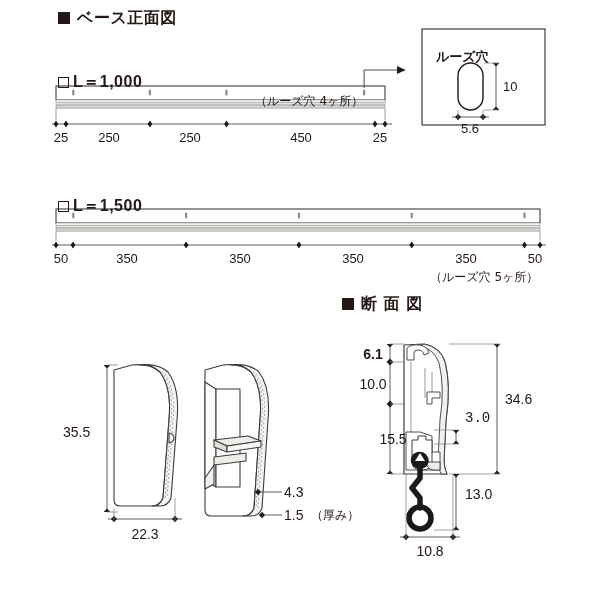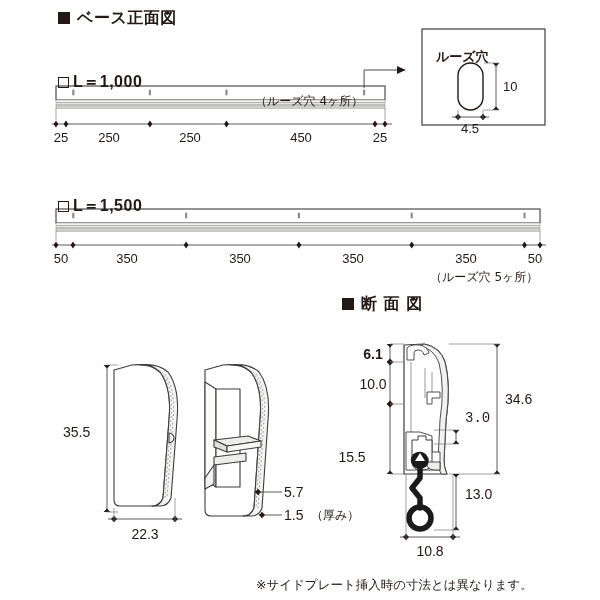--- a/index.html
+++ b/index.html
@@ -366,21 +366,21 @@
   <div class="htxt jp" style="left:255px; top:66px;margin-top:29px;">（ルーズ穴 4ヶ所）</div>
 
   <div class="htxt dim" style="left:61px; top:131px;">25</div>
   <div class="htxt dim" style="left:109px; top:131px;">250</div>
   <div class="htxt dim" style="left:190px; top:131px;">250</div>
   <div class="htxt dim" style="left:301px; top:131px;">450</div>
   <div class="htxt dim" style="left:380px; top:131px;">25</div>
 
   <div class="htxt detail-title" style="left:436px; top:39px;">ルーズ穴</div>
   <div class="htxt dim left" style="left:503px; top:80px;">10</div>
-  <div class="htxt dim" style="left:470px; top:122px;">4.5</div>
+  <div class="htxt dim" style="left:470px; top:122px;">5.6</div>
 
   <div class="htxt llabel" style="left:58px; top:186px;">
     <span class="obox"></span><span>L＝1,500</span>
   </div>
 
   <div class="htxt dim" style="left:61px; top:252px;">50</div>
   <div class="htxt dim" style="left:127px; top:252px;">350</div>
   <div class="htxt dim" style="left:240px; top:252px;">350</div>
   <div class="htxt dim" style="left:353px; top:252px;">350</div>
   <div class="htxt dim" style="left:466px; top:252px;">350</div>
@@ -388,27 +388,26 @@
 
   <div class="htxt jp" style="left:430px; top:271px;">（ルーズ穴 5ヶ所）</div>
 
 
   <div class="htxt heading" style="left:342px; top:296px;">
     <span class="sq"></span><span>断 面 図</span>
   </div>
 
   <div class="htxt dim big left" style="left:63px; top:425px;">35.5</div>
   <div class="htxt dim big" style="left:145px; top:527px;">22.3</div>
-  <div class="htxt dim big left" style="left:284px; top:485px;">5.7</div>
+  <div class="htxt dim big left" style="left:284px; top:485px;">4.3</div>
   <div class="htxt dim big left" style="left:284px; top:508px;">1.5</div>
   <div class="htxt jp" style="left:311px; top:509px;">（厚み）</div>
 
   <div class="htxt dim big" style="left:373px; top:347px;font-weight:bold;">6.1</div>
   <div class="htxt dim big" style="left:373px; top:377px;">10.0</div>
-  <div class="htxt dim big" style="left:352px; top:432px;margin-top:18px;">15.5</div>
+  <div class="htxt dim big" style="left:393px; top:432px;">15.5</div>
   <div class="htxt dim big left" style="left:505px; top:392px;">34.6</div>
   <div class="htxt dim big left" style="left:465px; top:411px;font-family:Liberation Mono, monospace;">3.0</div>
   <div class="htxt dim big left" style="left:465px; top:487px;">13.0</div>
   <div class="htxt dim big" style="left:430px; top:544px;">10.8</div>
 
-  <div class="htxt note" style="left:256px; top:579px;">※サイドプレート挿入時の寸法とは異なります。</div>
 
 </div>
 
 </body></html>

